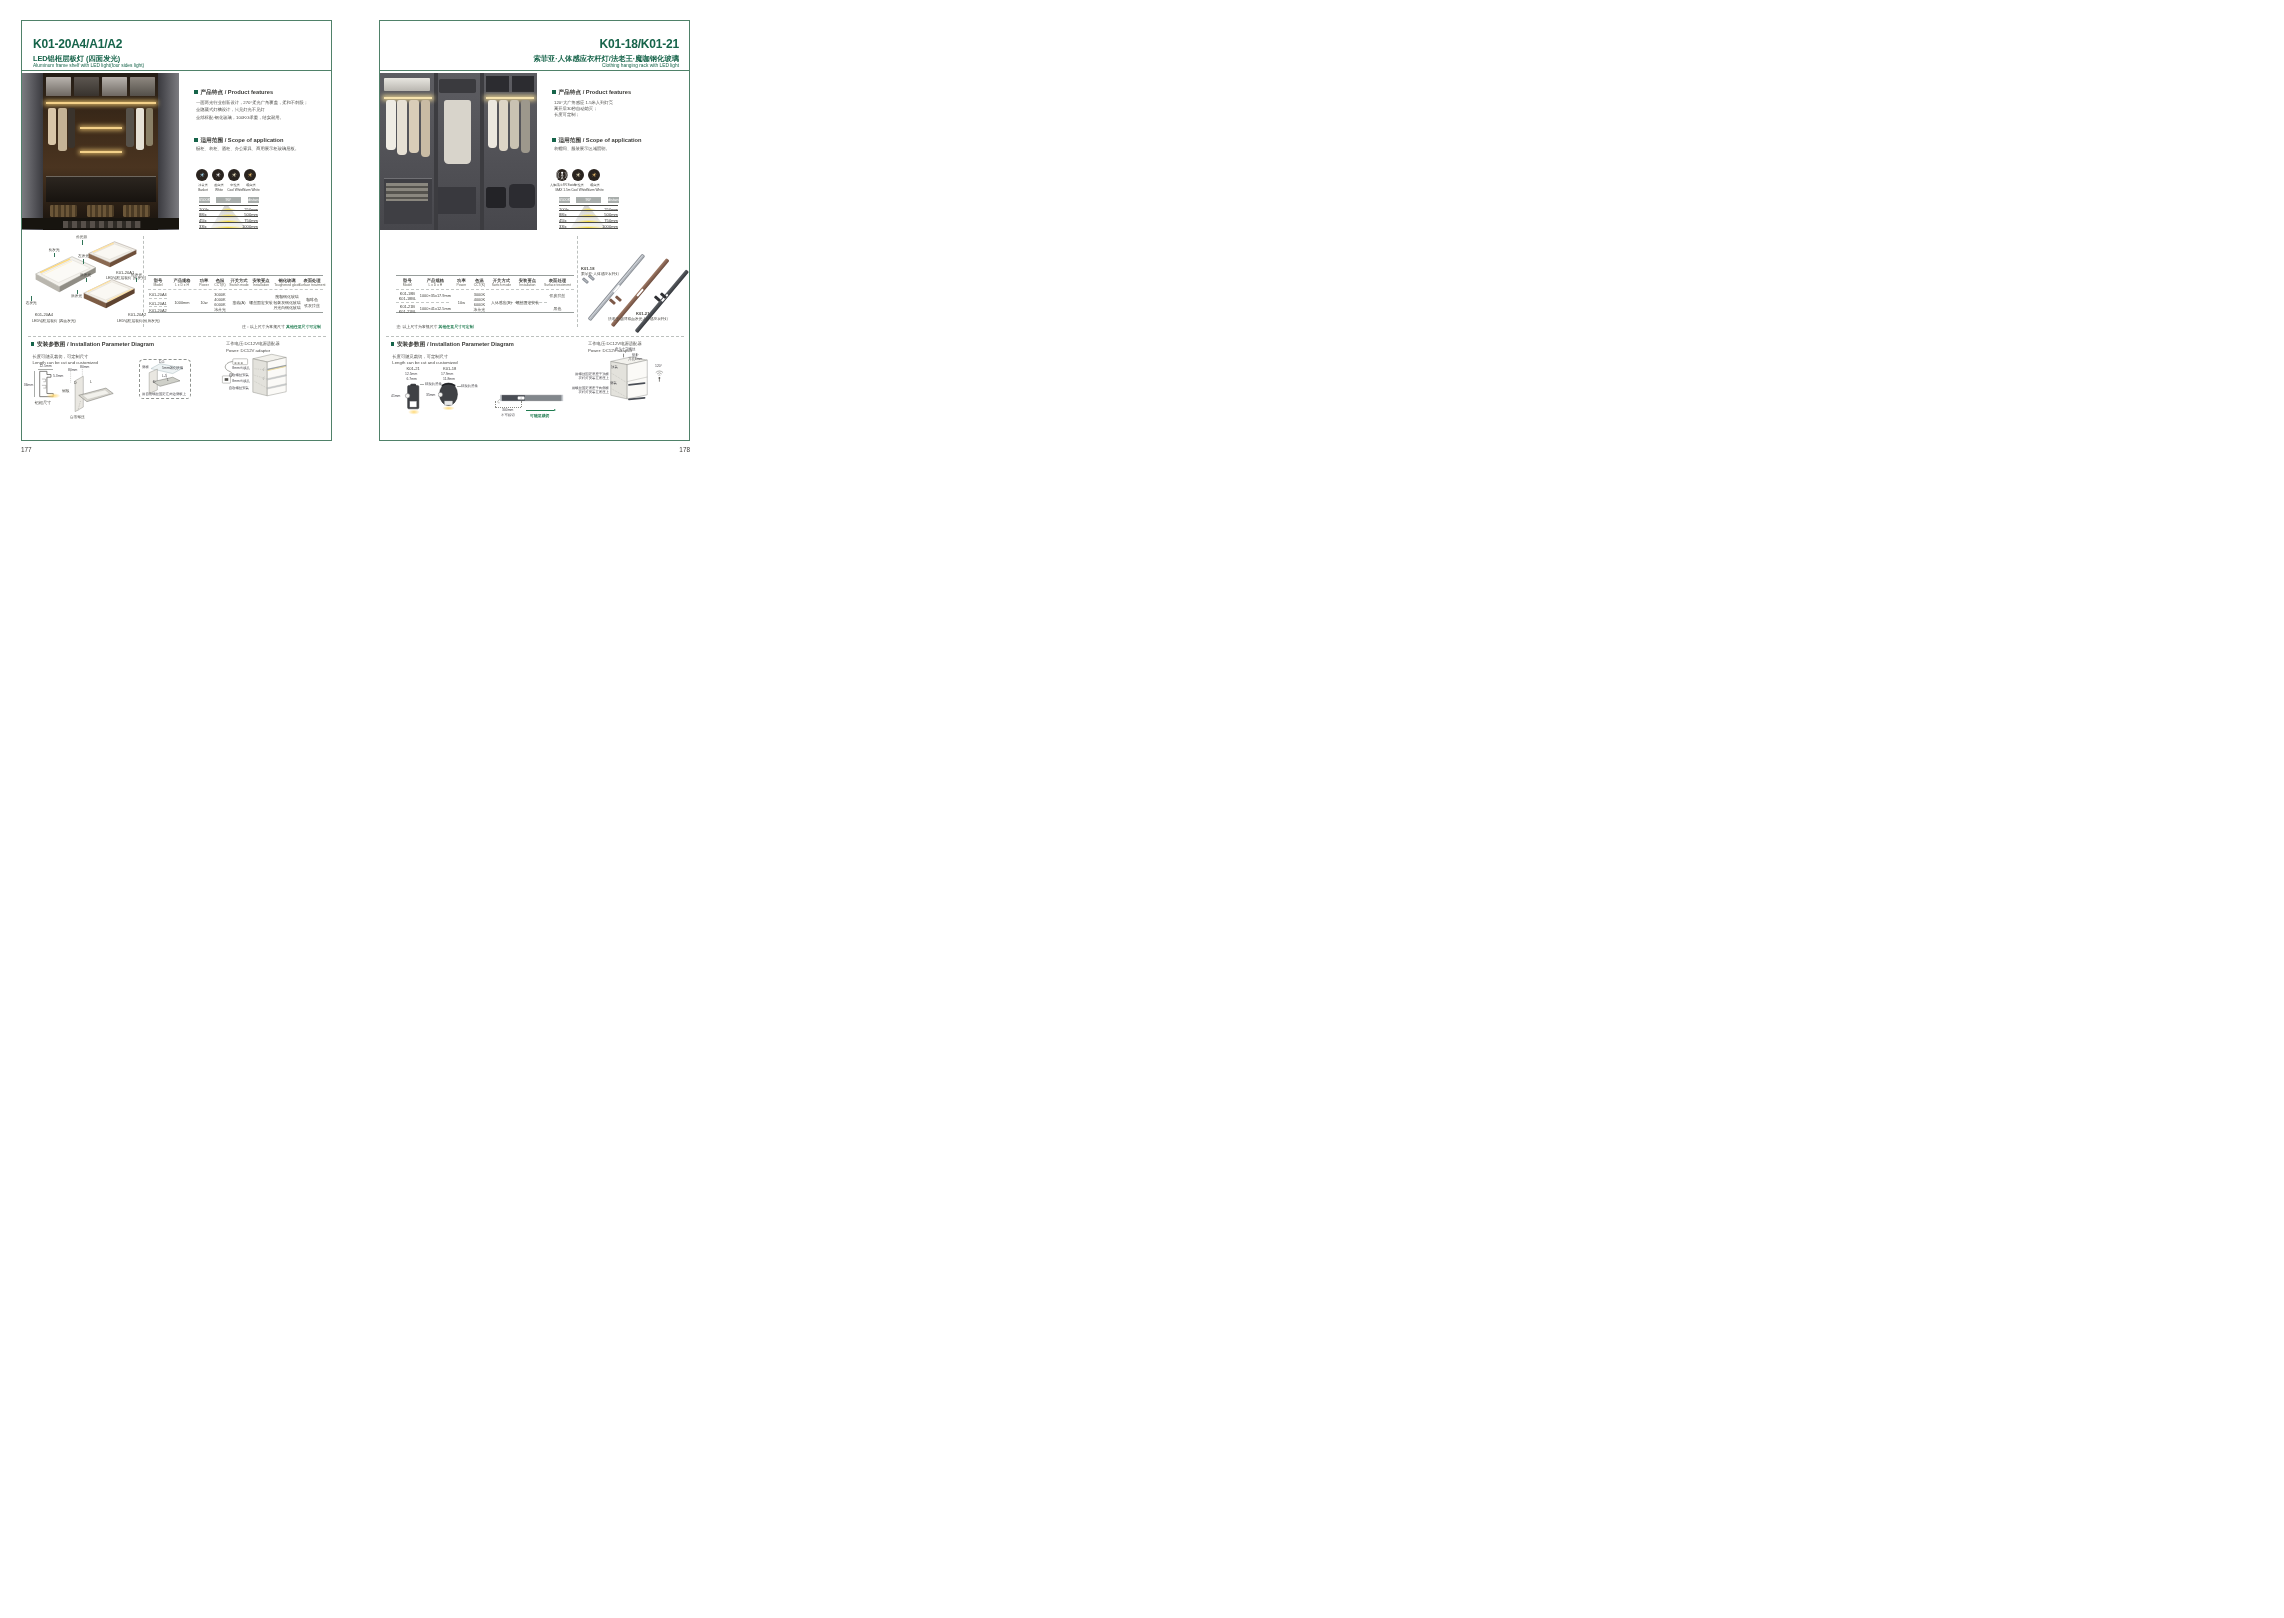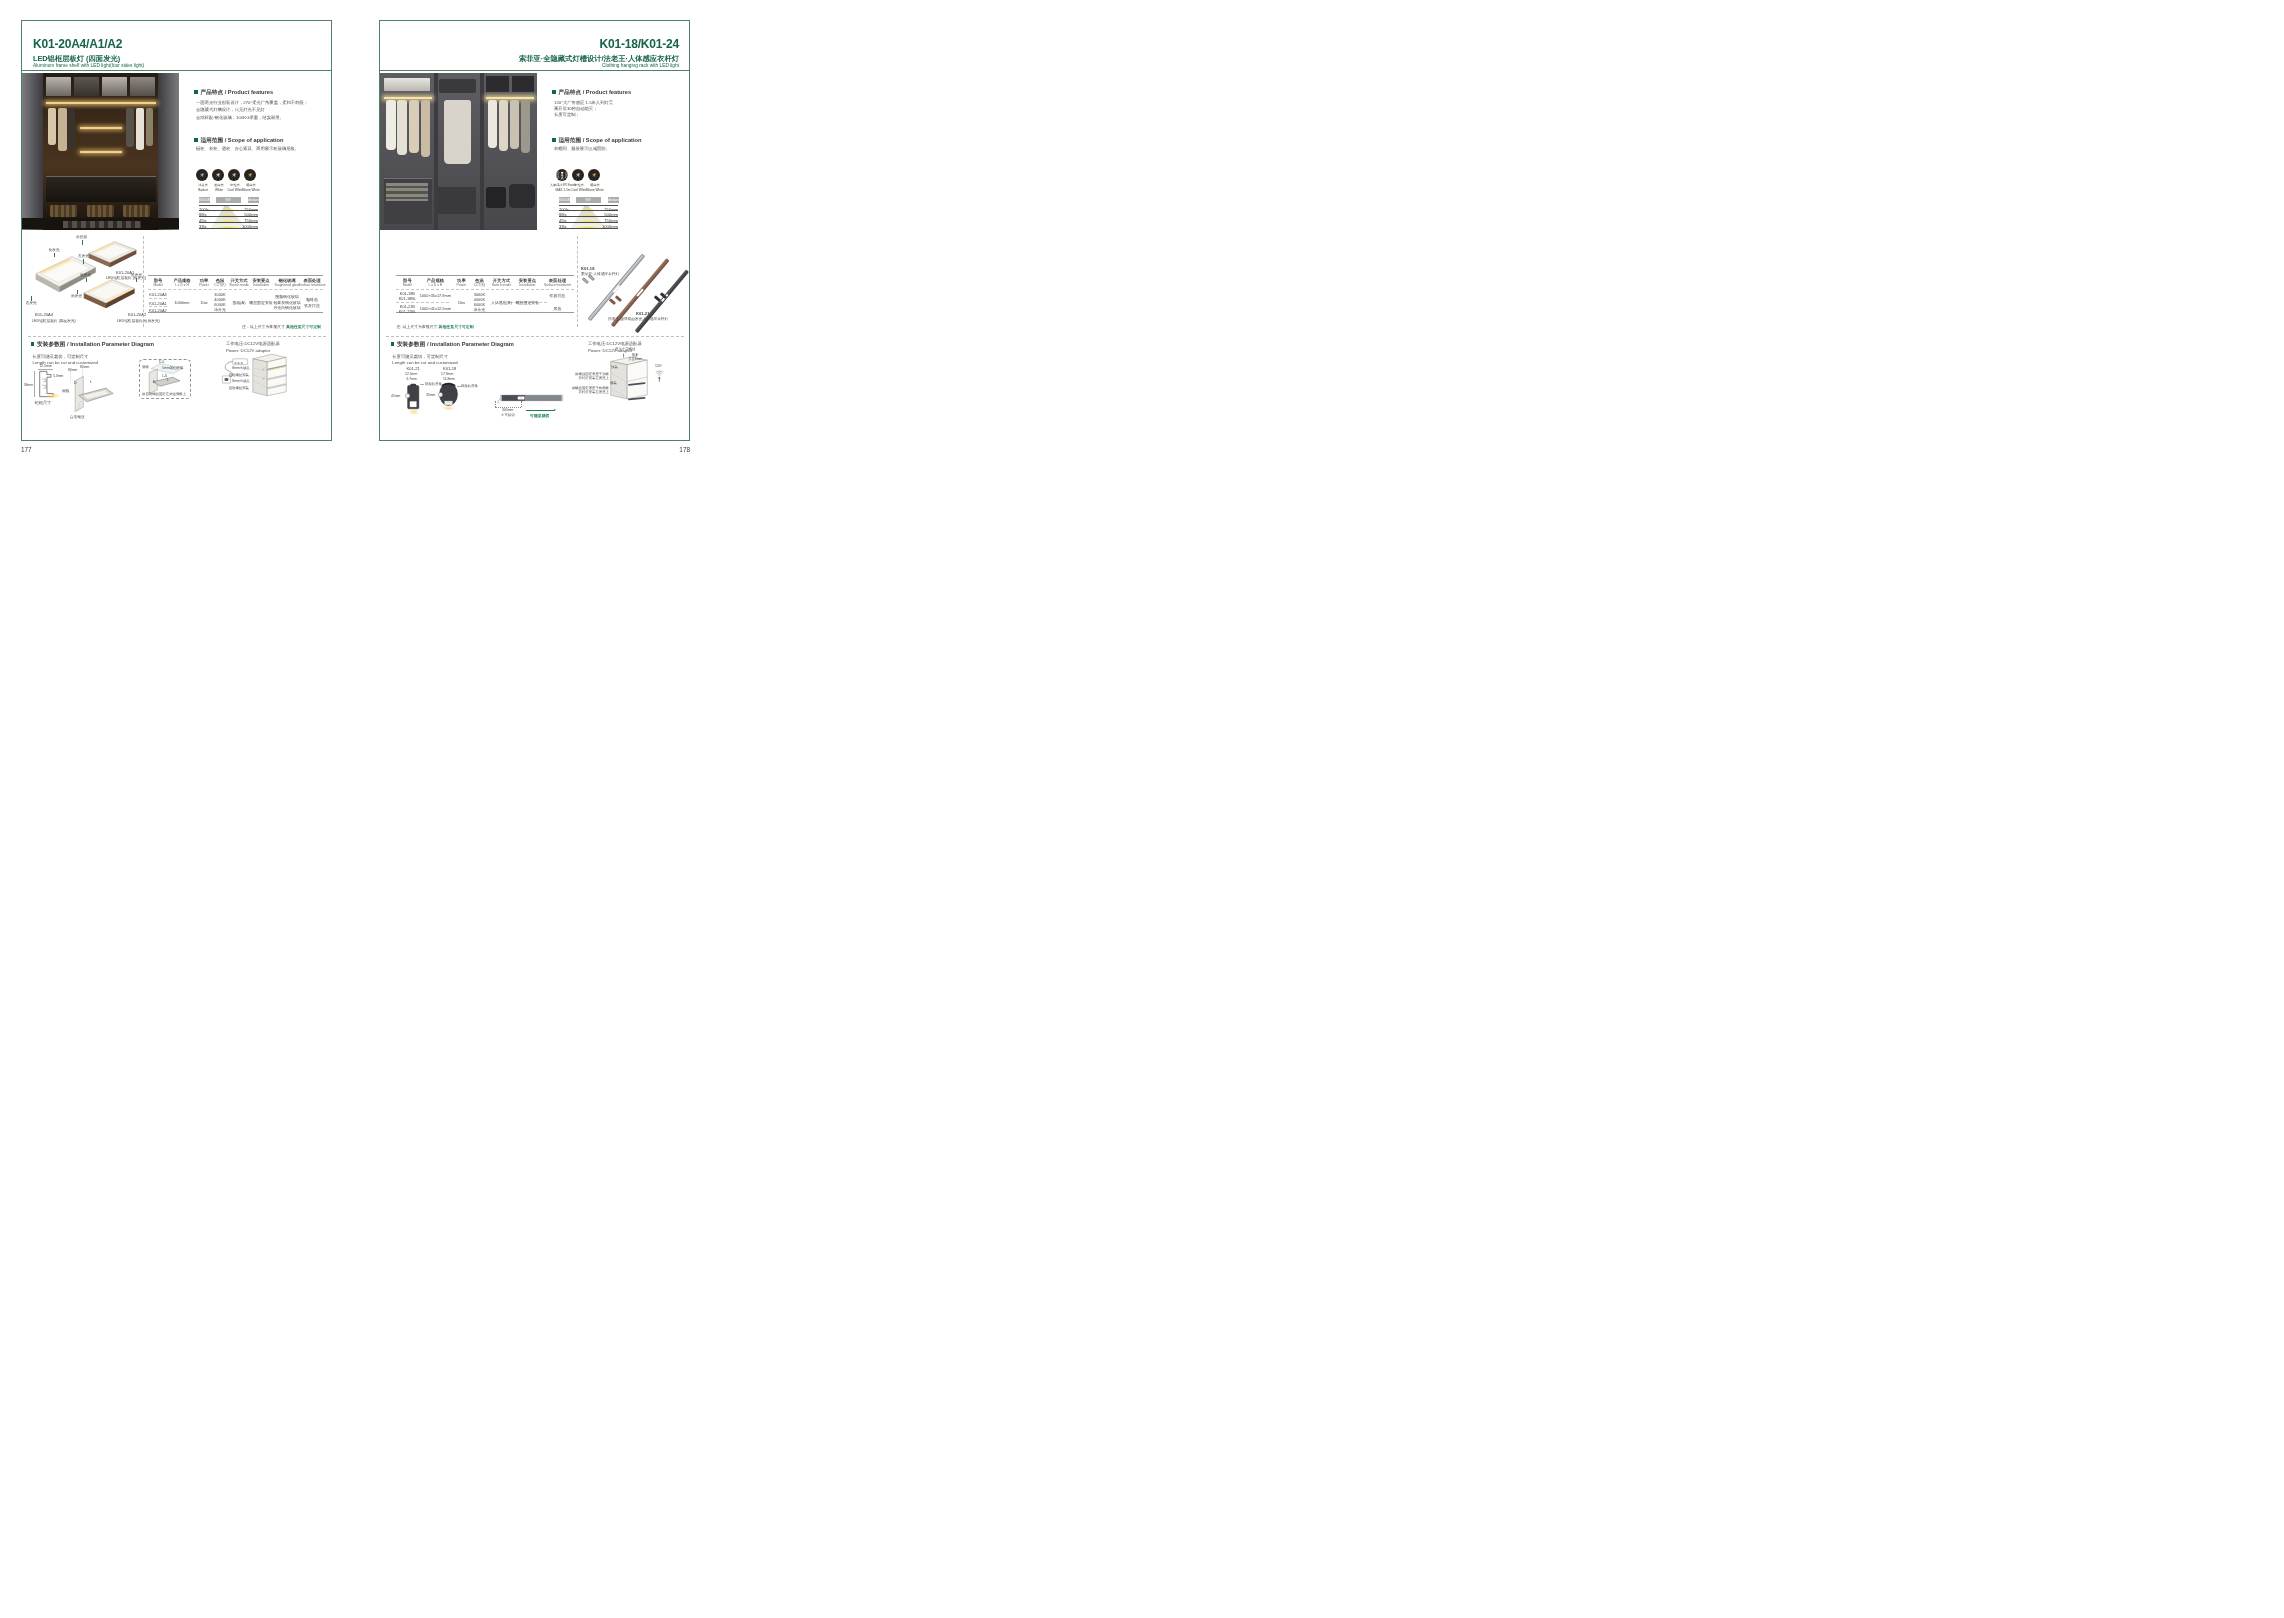--- a/index.html
+++ b/index.html
@@ -322,22 +322,22 @@
     <line x1="8" y1="62" x2="36" y2="77" stroke="#b0b0aa" stroke-dasharray="2,2"></line>
   </svg>
   <div class="dim r" style="left:228px;top:345px">8mm出线孔</div>
   <div class="dim r" style="left:227px;top:352px">自攻螺丝安装</div>
   <div class="dim r" style="left:228px;top:358px">8mm出线孔</div>
   <div class="dim r" style="left:227px;top:365px">自攻螺丝安装</div>
 </section>
 <div class="pageno" style="left:21px;top:446px">177</div>
 
 <section class="page" style="left:379px">
-  <div class="title" style="right:10px;top:15.5px;text-align:right">K01-18/K01-24</div>
-  <div class="sub-zh" style="right:10px;top:33px;text-align:right">索菲亚·全隐藏式灯槽设计/法老王·人体感应衣杆灯</div>
+  <div class="title" style="right:10px;top:15.5px;text-align:right">K01-18/K01-21</div>
+  <div class="sub-zh" style="right:10px;top:33px;text-align:right">索菲亚·人体感应衣杆灯/法老王·魔咖钢化玻璃</div>
   <div class="sub-en" style="right:10px;top:42px;text-align:right">Clothing hanging rack with LED light</div>
   <div class="hline" style="left:0;top:49px;width:310px"></div>
 
   <div class="photo" style="left:0;top:52px;width:157px;height:157px;background:#55555a">
     <div class="a" style="left:0;top:0;width:100%;height:100%;background:linear-gradient(180deg,#5d5d62,#47474c)"></div>
     <div class="a" style="left:54px;top:0;width:3.7px;height:100%;background:#3c3c40"></div>
     <div class="a" style="left:100px;top:0;width:3.7px;height:100%;background:#3c3c40"></div>
     <div class="a" style="left:3.7px;top:4.6px;width:46px;height:13.7px;background:linear-gradient(#e8e6e0,#b9b6b0);border-radius:0.9px"></div>
     <div class="a" style="left:106px;top:2.7px;width:23px;height:16.4px;background:#2c2c30"></div>
     <div class="a" style="left:132px;top:2.7px;width:22px;height:16.4px;background:#2c2c30"></div>

